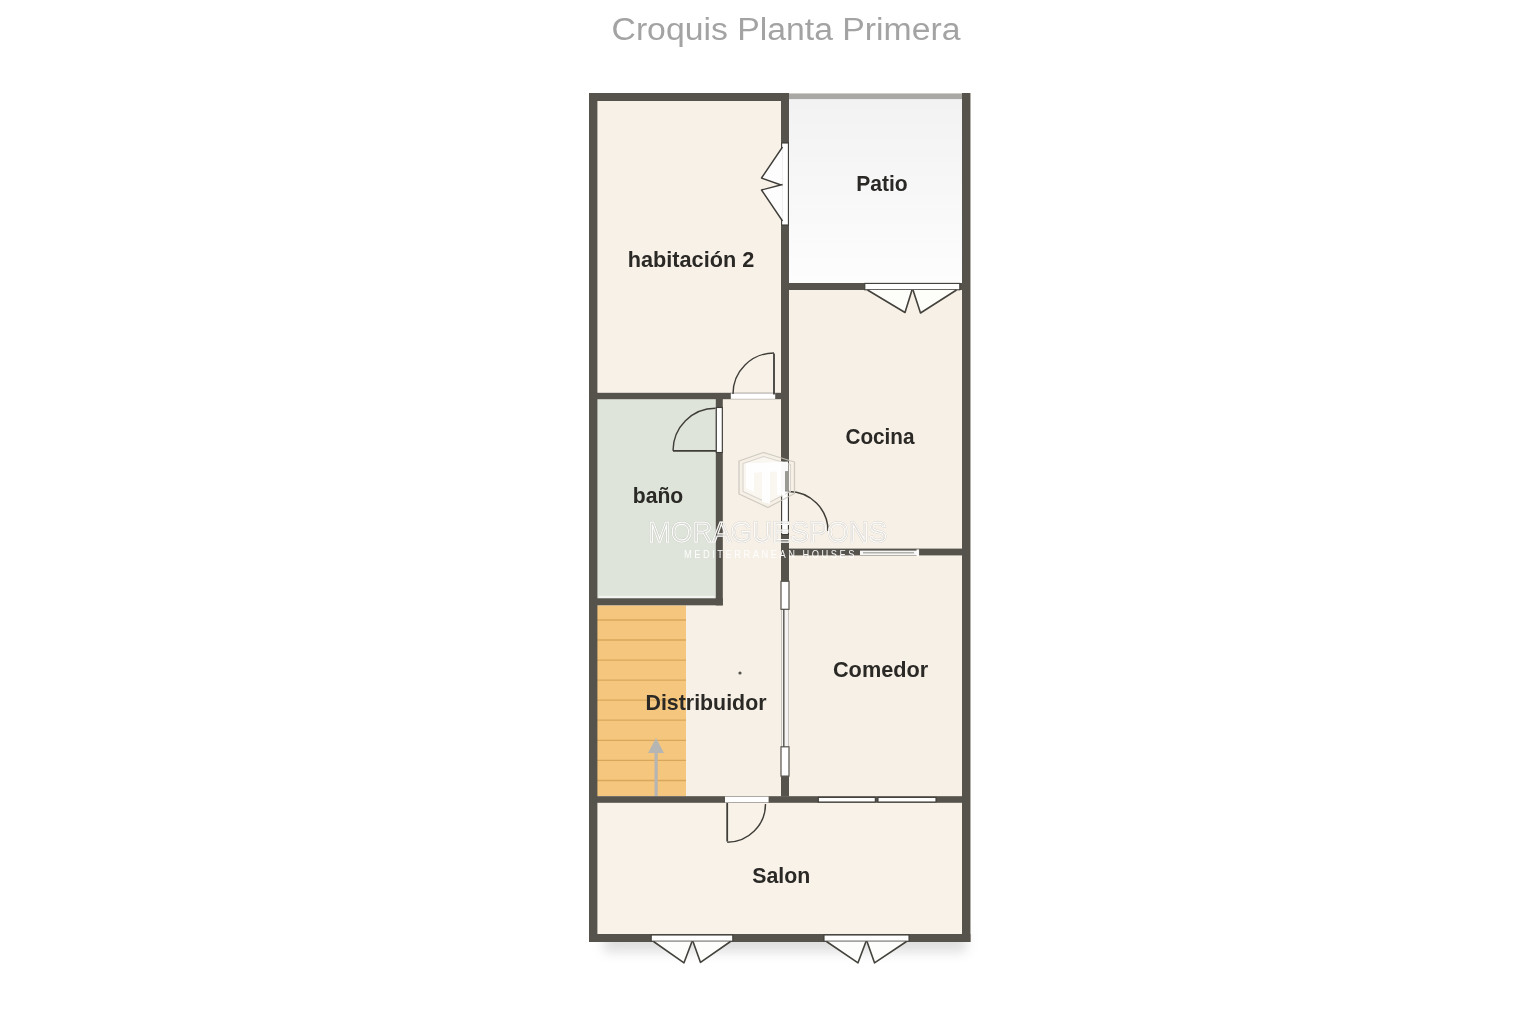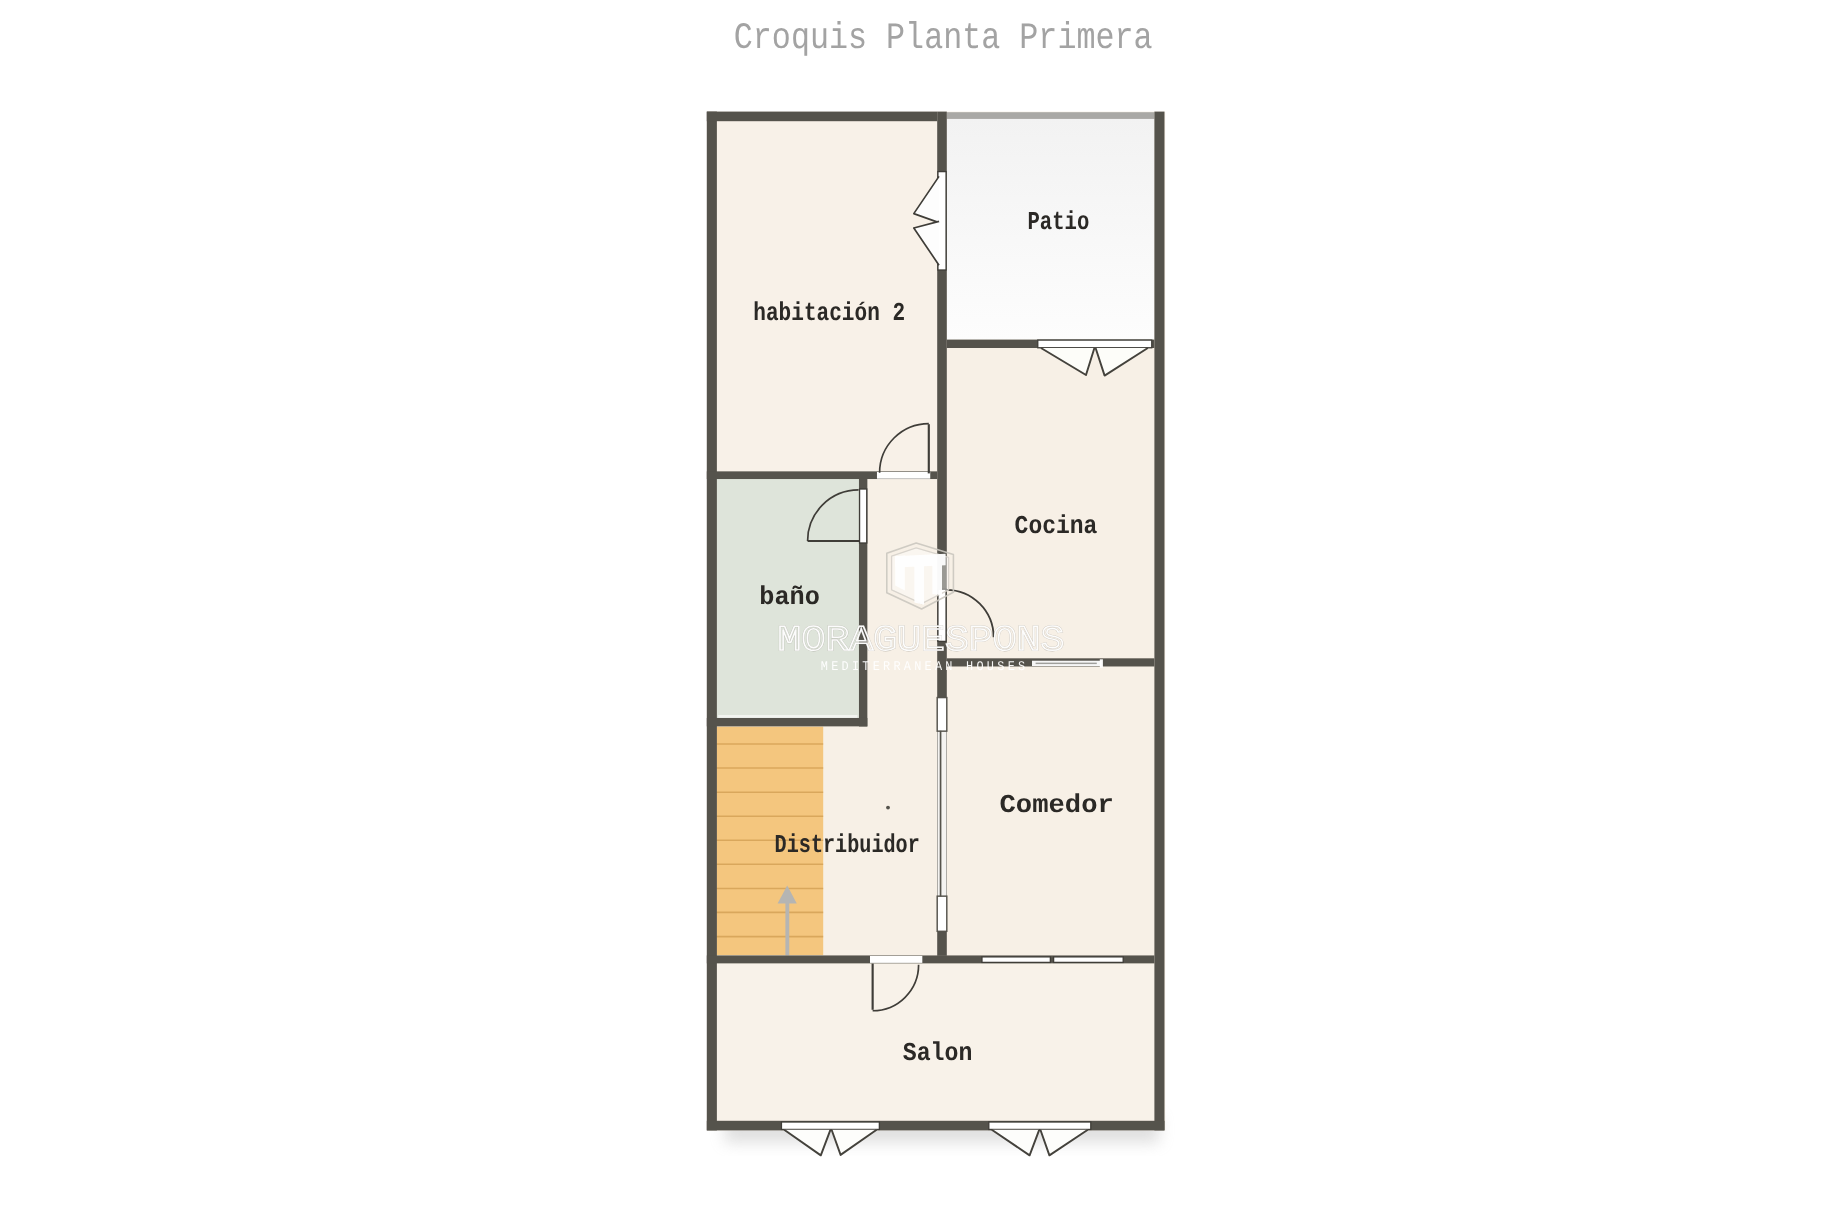--- a/index.html
+++ b/index.html
@@ -1,17 +1,17 @@
 <!DOCTYPE html>
 <html><head>
 <meta charset="utf-8">
 <title>Croquis Planta Primera</title>
 <style>
   html,body{margin:0;padding:0;background:#ffffff;width:1536px;height:1024px;overflow:hidden;}
-  .page{position:relative;width:1264px;height:1024px;font-family:Liberation Mono, monospace;}
+  .page{position:relative;width:1264px;height:1024px;font-family:Liberation Sans, sans-serif;}
   svg{position:absolute;left:0;top:0;}
 </style>
 </head>
 <body>
 <div class="page">
 <svg width="1536" height="1024" viewBox="0 0 1536 1024" xmlns="http://www.w3.org/2000/svg">
 <defs>
   <linearGradient id="patioG" x1="0" y1="0" x2="0" y2="1">
     <stop offset="0" stop-color="#f2f2f2"></stop>
     <stop offset="0.55" stop-color="#f8f8f8"></stop>

